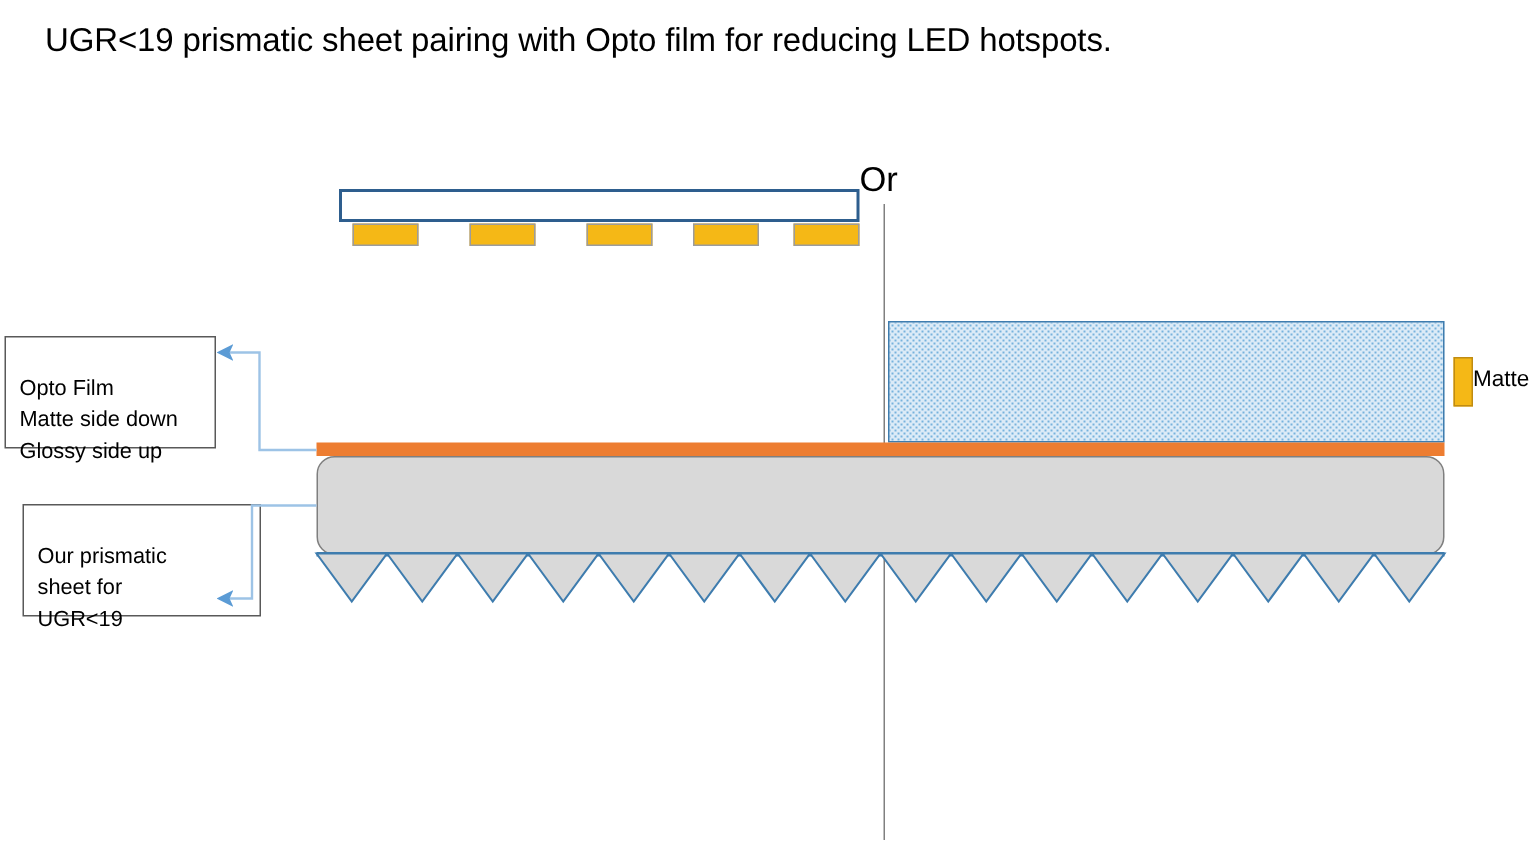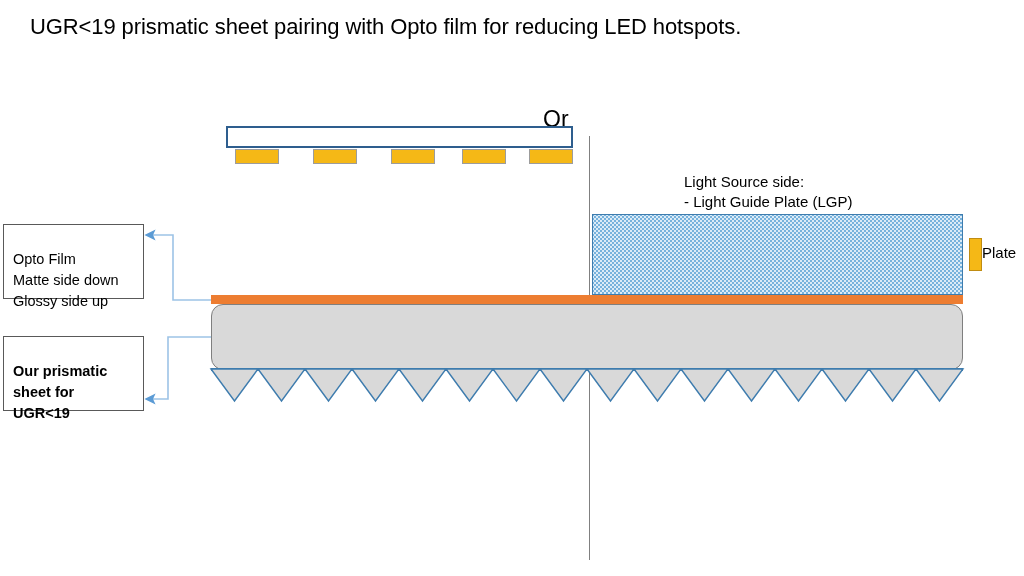--- a/index.html
+++ b/index.html
@@ -44,21 +44,21 @@
     line-height: 20px;
     color: #000000;
     white-space: pre;
   }
 
   #light-source-label { left: 306px; top: 86px; }
   #lgp-label          { left: 684px; top: 172px; }
 
   #or-text {
     position: absolute;
-    left: 543px;
+    left: 573px;
     top: 106px;
     font-size: 23px;
     line-height: 27px;
     color: #000000;
   }
 
   #leds-side-label {
     position: absolute;
     left: 982px;
     top: 243px;
@@ -178,25 +178,24 @@
     padding: 24px 9px;
     white-space: pre-line;
   }
   #callout-opto {
     left: 3px;
     top: 224px;
     width: 141px;
     height: 75px;
   }
   #callout-prismatic {
-    left: 3px;
+    left: 15px;
     top: 336px;
-    width: 141px;
+    width: 159px;
     height: 75px;
-    font-weight: bold;
   }
 
   
   #connectors {
     position: absolute;
     left: 0;
     top: 0;
     width: 1024px;
     height: 576px;
     pointer-events: none;
@@ -214,26 +213,24 @@
 
 
   <div id="led-bar"></div>
 
   <div class="led-chip" style="left:235px"></div>
   <div class="led-chip" style="left:313px"></div>
   <div class="led-chip" style="left:391px"></div>
   <div class="led-chip" style="left:462px"></div>
   <div class="led-chip" style="left:529px"></div>
 
-  <div class="lbl" id="lgp-label">Light Source side:
-- Light Guide Plate (LGP)</div>
 
   <div id="lgp"></div>
   <div id="lgp-led-bar"></div>
-  <div id="leds-side-label">Plate</div>
+  <div id="leds-side-label">Matte</div>
 
   <div id="opto-film"></div>
   <div id="prismatic-body"></div>
   <div id="prism-baseline"></div>
 
   <svg id="prisms" viewBox="0 0 752 34" preserveAspectRatio="none">
       <path d="M 0,0 L 23.5,32 L 47,0 Z" fill="#D9D9D9" stroke="#3E7CAE" stroke-width="1.4"></path>
       <path d="M 47,0 L 70.5,32 L 94,0 Z" fill="#D9D9D9" stroke="#3E7CAE" stroke-width="1.4"></path>
       <path d="M 94,0 L 117.5,32 L 141,0 Z" fill="#D9D9D9" stroke="#3E7CAE" stroke-width="1.4"></path>
       <path d="M 141,0 L 164.5,32 L 188,0 Z" fill="#D9D9D9" stroke="#3E7CAE" stroke-width="1.4"></path>

